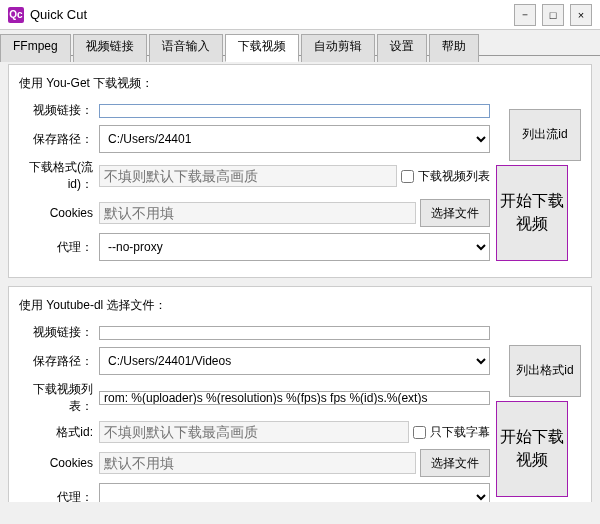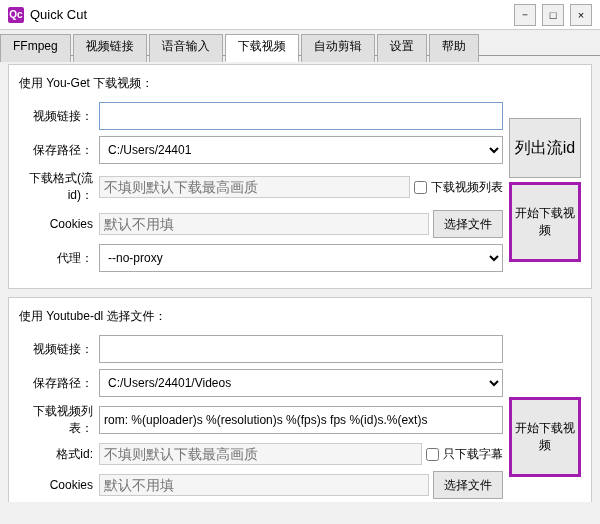--- a/index.html
+++ b/index.html
@@ -98,21 +98,21 @@
     }
     .form-label {
       width: 80px;
       text-align: right;
       padding-right: 6px;
       font-size: 12px;
       flex-shrink: 0;
     }
     .form-input {
       flex: 1;
-      height: 28px;
+      height: 14px;
       border: 1px solid #7a9cc8;
       padding: 0 4px;
       font-size: 12px;
       font-family: inherit;
       outline: none;
       background: #fff;
     }
     .form-select {
       flex: 1;
       height: 28px;
@@ -140,37 +140,38 @@
       background: #e8e8e8;
       cursor: pointer;
       font-size: 12px;
       font-family: inherit;
       height: 28px;
       white-space: nowrap;
     }
 
     .btn-side {
       width: 72px;
-      height: 60px;
+      height: 52px;
       border: 1px solid #aaa;
       background: #e8e8e8;
       cursor: pointer;
-      font-size: 16px;
+      font-size: 12px;
       font-family: inherit;
       display: flex; align-items: center; justify-content: center;
       text-align: center;
       line-height: 1.4;
+      margin-left: 13px;
     }
     .btn-side-tall {
       width: 72px;
-      height: 80px;
-      border: 3px solid #a21caf;
+      height: 96px;
+      border: 1px solid #a21caf;
       background: #e8e8e8;
       cursor: pointer;
-      font-size: 12px;
+      font-size: 16px;
       font-family: inherit;
       display: flex; align-items: center; justify-content: center;
       text-align: center;
       line-height: 1.4;
     }
 
     .side-buttons {
       display: flex;
       flex-direction: column;
       gap: 4px;
@@ -312,18 +313,19 @@
 
         <div class="form-row">
           <span class="form-label">代理：</span>
           <select class="form-select">
             <option value=""></option>
           </select>
         </div>
 
       </div>
       <div class="side-buttons">
+        <button class="btn-side">列出格式id</button>
         <button class="btn-side-tall">开始下载视频</button>
       </div>
     </div>
   </div>
 
 </div>
 
 </body></html>

